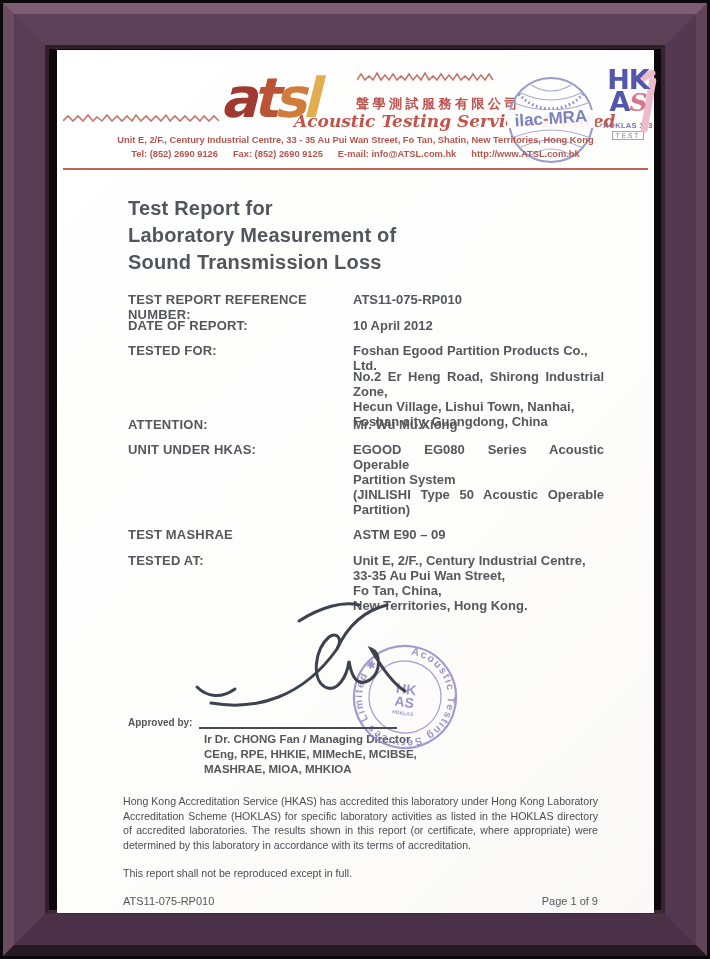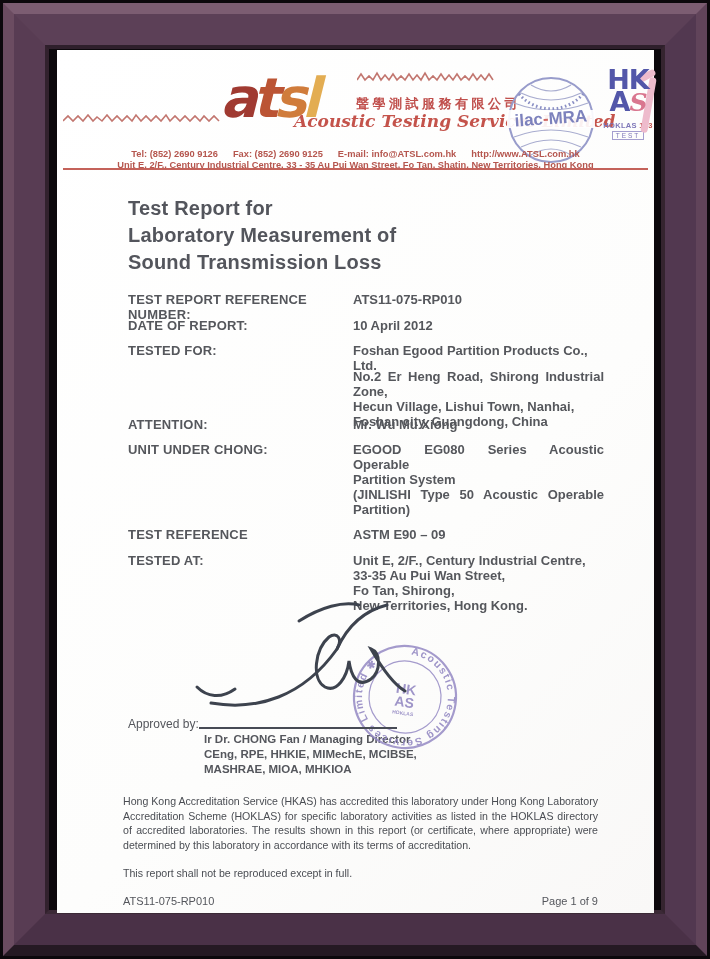--- a/index.html
+++ b/index.html
@@ -36,38 +36,38 @@
   .hk-s { color:#d9768f; font-family:"DejaVu Serif",serif; font-style:italic; font-size:25px; }
   .hk-swoosh { position:absolute; right:6px; top:8px; width:7px; height:56px;
     background:#eebbcc; border-radius:4px; transform:rotate(10deg); z-index:1; }
   .hk-swoosh::before { content:""; position:absolute; left:-12px; top:-4px; width:18px; height:7px;
     background:#eebbcc; border-radius:4px; transform:rotate(-38deg); }
   .hoklas { margin-top:7px; font-size:7.5px; font-weight:bold; color:#7d76b8; letter-spacing:.3px; }
   .hoklas .num { color:#c0504d; }
   .hk-test { margin:1px auto 0; width:max-content; font-size:6.5px; letter-spacing:2px;
     color:#7d76b8; border:1px solid #a49ecf; padding:0 3px; }
   .addr { position:absolute; left:6px; right:6px; top:85px; text-align:center;
-    font-size:9.3px; font-weight:600; color:#b5564e; white-space:nowrap;margin-top:25px; }
+    font-size:9.3px; font-weight:600; color:#b5564e; white-space:nowrap; }
   .contact { position:absolute; left:6px; right:6px; top:99px; display:flex;
     justify-content:center; gap:15px; font-size:9.3px; font-weight:600; color:#b5564e; white-space:nowrap; }
   .rule { position:absolute; left:6px; right:6px; top:118px; height:2px; background:#c4625a; }
 
   
   .title { position:absolute; left:71px; top:145px; font-size:20px; font-weight:bold;
     line-height:27px; color:#53555c; letter-spacing:.2px; }
 
   
   .frow { position:absolute; left:71px; width:476px; display:flex; font-size:13px;
     font-weight:bold; color:#55575c; line-height:15px; }
   .flabel { width:225px; flex:none; letter-spacing:.2px; }
   .fval { flex:1; }
   .j { text-align:justify; text-align-last:justify; }
 
   
-  .approved { position:absolute; left:71px; top:667px; font-size:12px; color:#54565c; }
+  .approved { position:absolute; left:71px; top:667px; font-size:10px; color:#54565c;font-weight:bold; }
   .sig-svg { position:absolute; left:134px; top:541px; width:220px; height:135px; z-index:3; }
   .sig-line { position:absolute; left:142px; top:677px; width:198px; border-bottom:2px solid #474b55; z-index:2; }
   .stamp { position:absolute; left:290px; top:589px; width:116px; height:116px; opacity:.85; z-index:1; }
   .signame { position:absolute; left:147px; top:682px; font-size:11.5px; font-weight:bold;
     color:#54565c; line-height:15px; }
 
   
   .accred { position:absolute; left:66px; right:56px; top:744px; font-size:10.6px;
     line-height:14.6px; color:#4a4d53; text-align:justify; }
   .repro { position:absolute; left:66px; top:817px; font-size:10.6px; color:#4a4d53;text-align:center; }
@@ -154,38 +154,38 @@
         <div class="j">No.2 Er Heng Road, Shirong Industrial Zone,</div>
         <div>Hecun Village, Lishui Town, Nanhai,</div>
         <div>Foshan city, Guangdong, China</div>
       </div>
     </div>
     <div class="frow" style="top:367px">
       <span class="flabel">ATTENTION:</span>
       <div class="fval">Mr. Wu Mu Xiong</div>
     </div>
     <div class="frow" style="top:392px">
-      <span class="flabel">UNIT UNDER CHONG:</span>
+      <span class="flabel">UNIT UNDER HKAS:</span>
       <div class="fval">
         <div class="j">EGOOD EG080 Series Acoustic Operable</div>
         <div>Partition System</div>
         <div class="j">(JINLISHI Type 50 Acoustic Operable</div>
         <div>Partition)</div>
       </div>
     </div>
     <div class="frow" style="top:477px">
-      <span class="flabel">TEST REFERENCE</span>
+      <span class="flabel">TEST MASHRAE</span>
       <div class="fval">ASTM E90 – 09</div>
     </div>
     <div class="frow" style="top:503px">
       <span class="flabel">TESTED AT:</span>
       <div class="fval">
         <div>Unit E, 2/F., Century Industrial Centre,</div>
         <div>33-35 Au Pui Wan Street,</div>
-        <div>Fo Tan, Shirong,</div>
+        <div>Fo Tan, China,</div>
         <div>New Territories, Hong Kong.</div>
       </div>
     </div>
 
     <svg class="stamp" viewBox="0 0 116 116">
       <defs>
           <path id="stampcirc" d="M58,15 a43,43 0 1 1 -0.1,0"></path>
         </defs>
       <g transform="rotate(8 58 58)">
         <circle cx="58" cy="58" r="51" fill="none" stroke="#958ac4" stroke-width="2.2"></circle>

